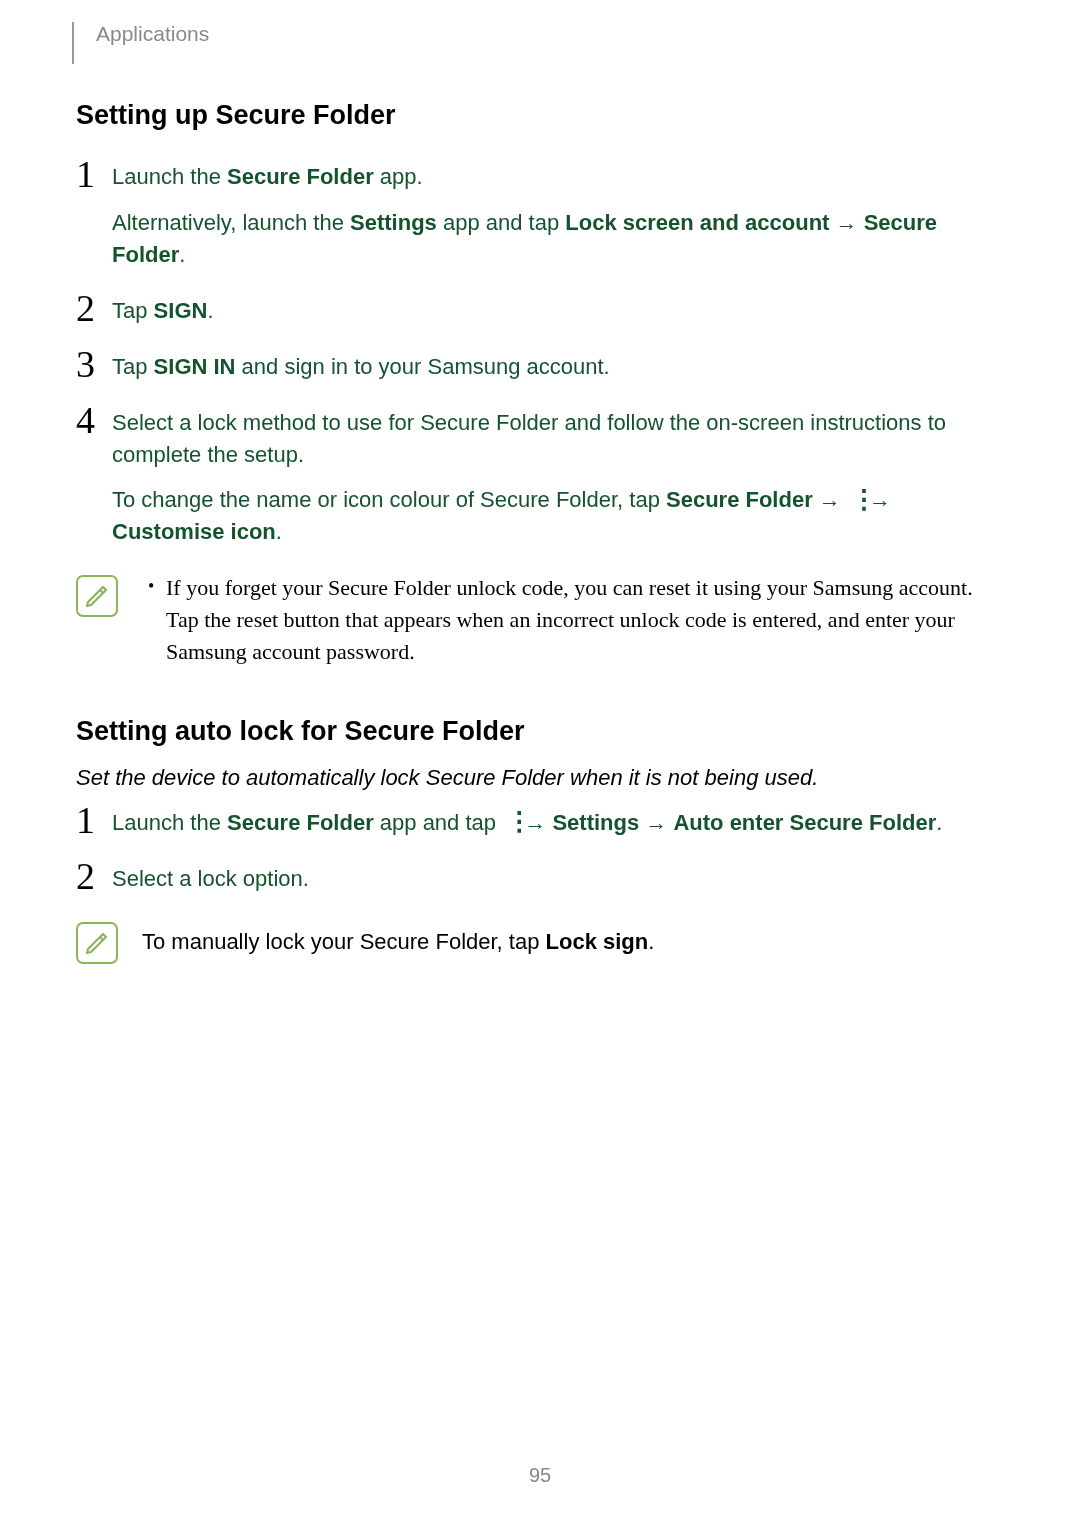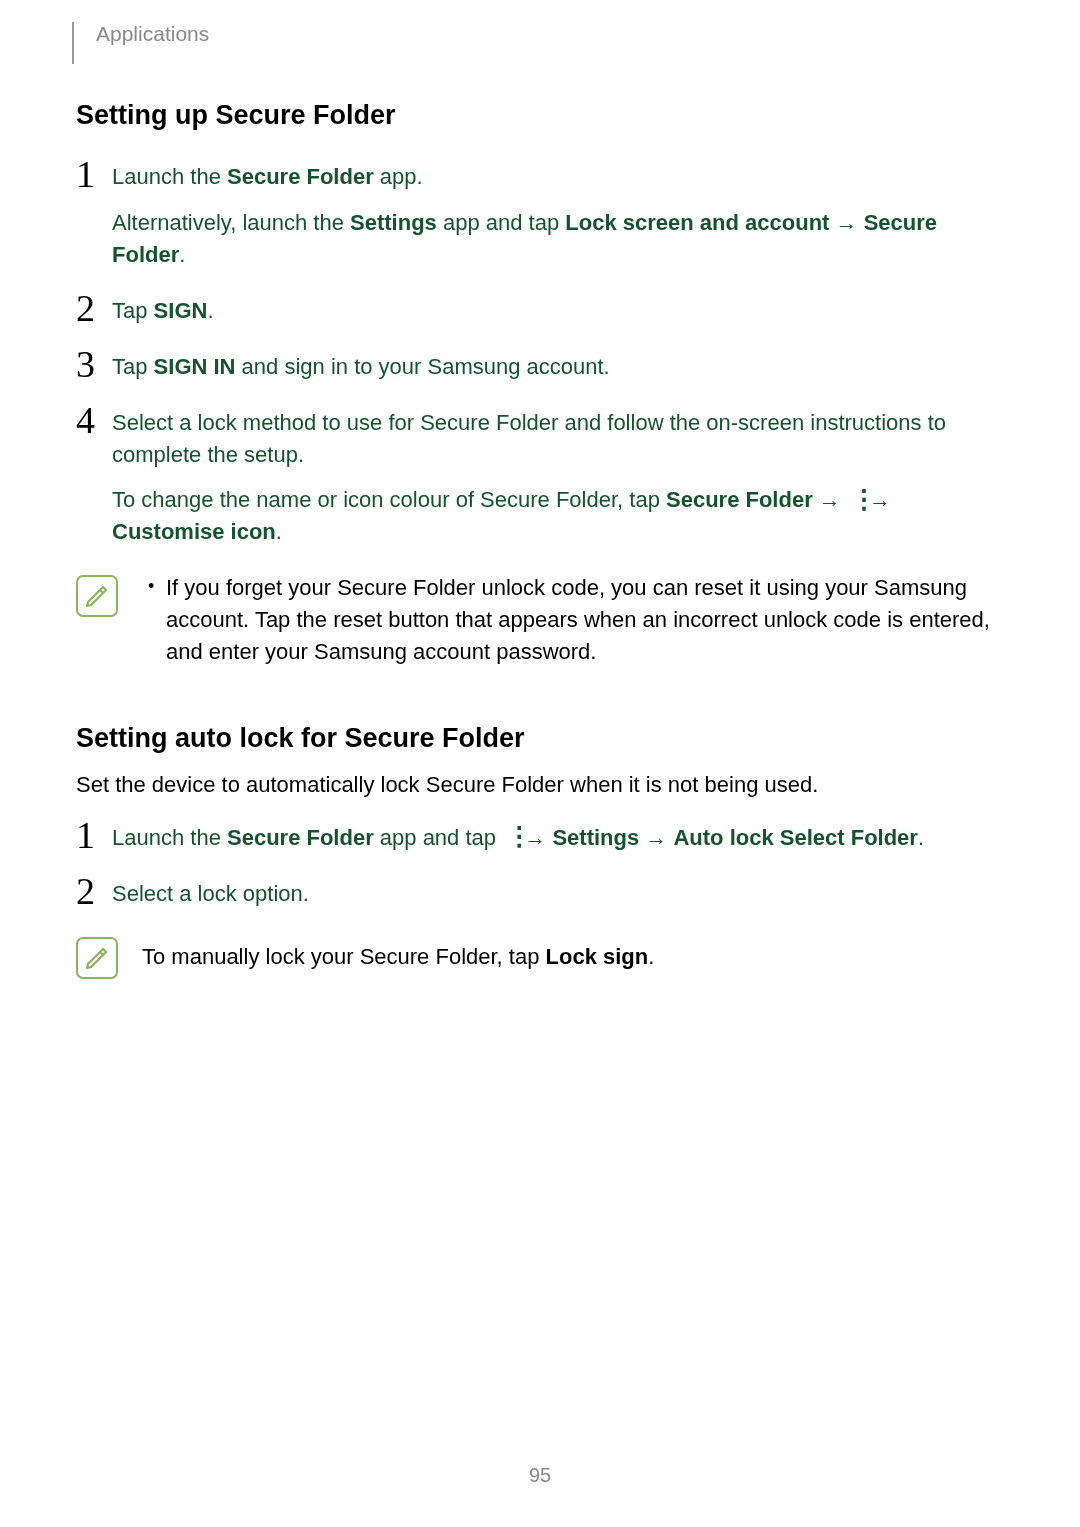--- a/index.html
+++ b/index.html
@@ -46,21 +46,22 @@
       color: #000000;
       margin-bottom: 30px;
     }
     .section-heading.second {
       margin-top: 48px;
       margin-bottom: 18px;
     }
     .intro-text {
       font-size: 22px;
       color: #000000;
-      margin-bottom: 24px;
+      margin-bottom: 16px;
+      font-style: italic;
     }
     .step {
       display: flex;
       align-items: flex-start;
       margin-bottom: 24px;
     }
     .step-number {
       font-size: 38px;
       font-weight: 400;
       color: #000000;
@@ -143,21 +144,22 @@
       margin-bottom: 14px;
     }
     .note-bullets li::before {
       content: "•";
       position: absolute;
       left: 6px;
       top: 1px;
       font-size: 18px;
     }
     .note-bullets li:last-child {
-      margin-bottom: 7px;
+      margin-bottom: 0;
+      font-family: Liberation Serif, serif;
     }
     .note-single {
       font-size: 22px;
       line-height: 1.45;
       padding-top: 7px;
     }
     .page-number {
       position: absolute;
       bottom: 40px;
       left: 0;
@@ -223,21 +225,21 @@
     </div>
   </div>
 
   <h2 class="section-heading second">Setting auto lock for Secure Folder</h2>
 
   <p class="intro-text">Set the device to automatically lock Secure Folder when it is not being used.</p>
 
   <div class="step">
     <div class="step-number">1</div>
     <div class="step-content">
-      <p><span>Launch the </span><span class="bold">Secure Folder</span><span> app and tap </span><span class="more-icon"></span><span class="arrow"> → </span><span class="bold">Settings</span><span class="arrow"> → </span><span class="bold">Auto lock Select Folder</span><span>.</span></p>
+      <p><span>Launch the </span><span class="bold">Secure Folder</span><span> app and tap </span><span class="more-icon"></span><span class="arrow"> → </span><span class="bold">Settings</span><span class="arrow"> → </span><span class="bold">Auto enter Secure Folder</span><span>.</span></p>
     </div>
   </div>
 
   <div class="step">
     <div class="step-number">2</div>
     <div class="step-content">
       <p>Select a lock option.</p>
     </div>
   </div>
 

